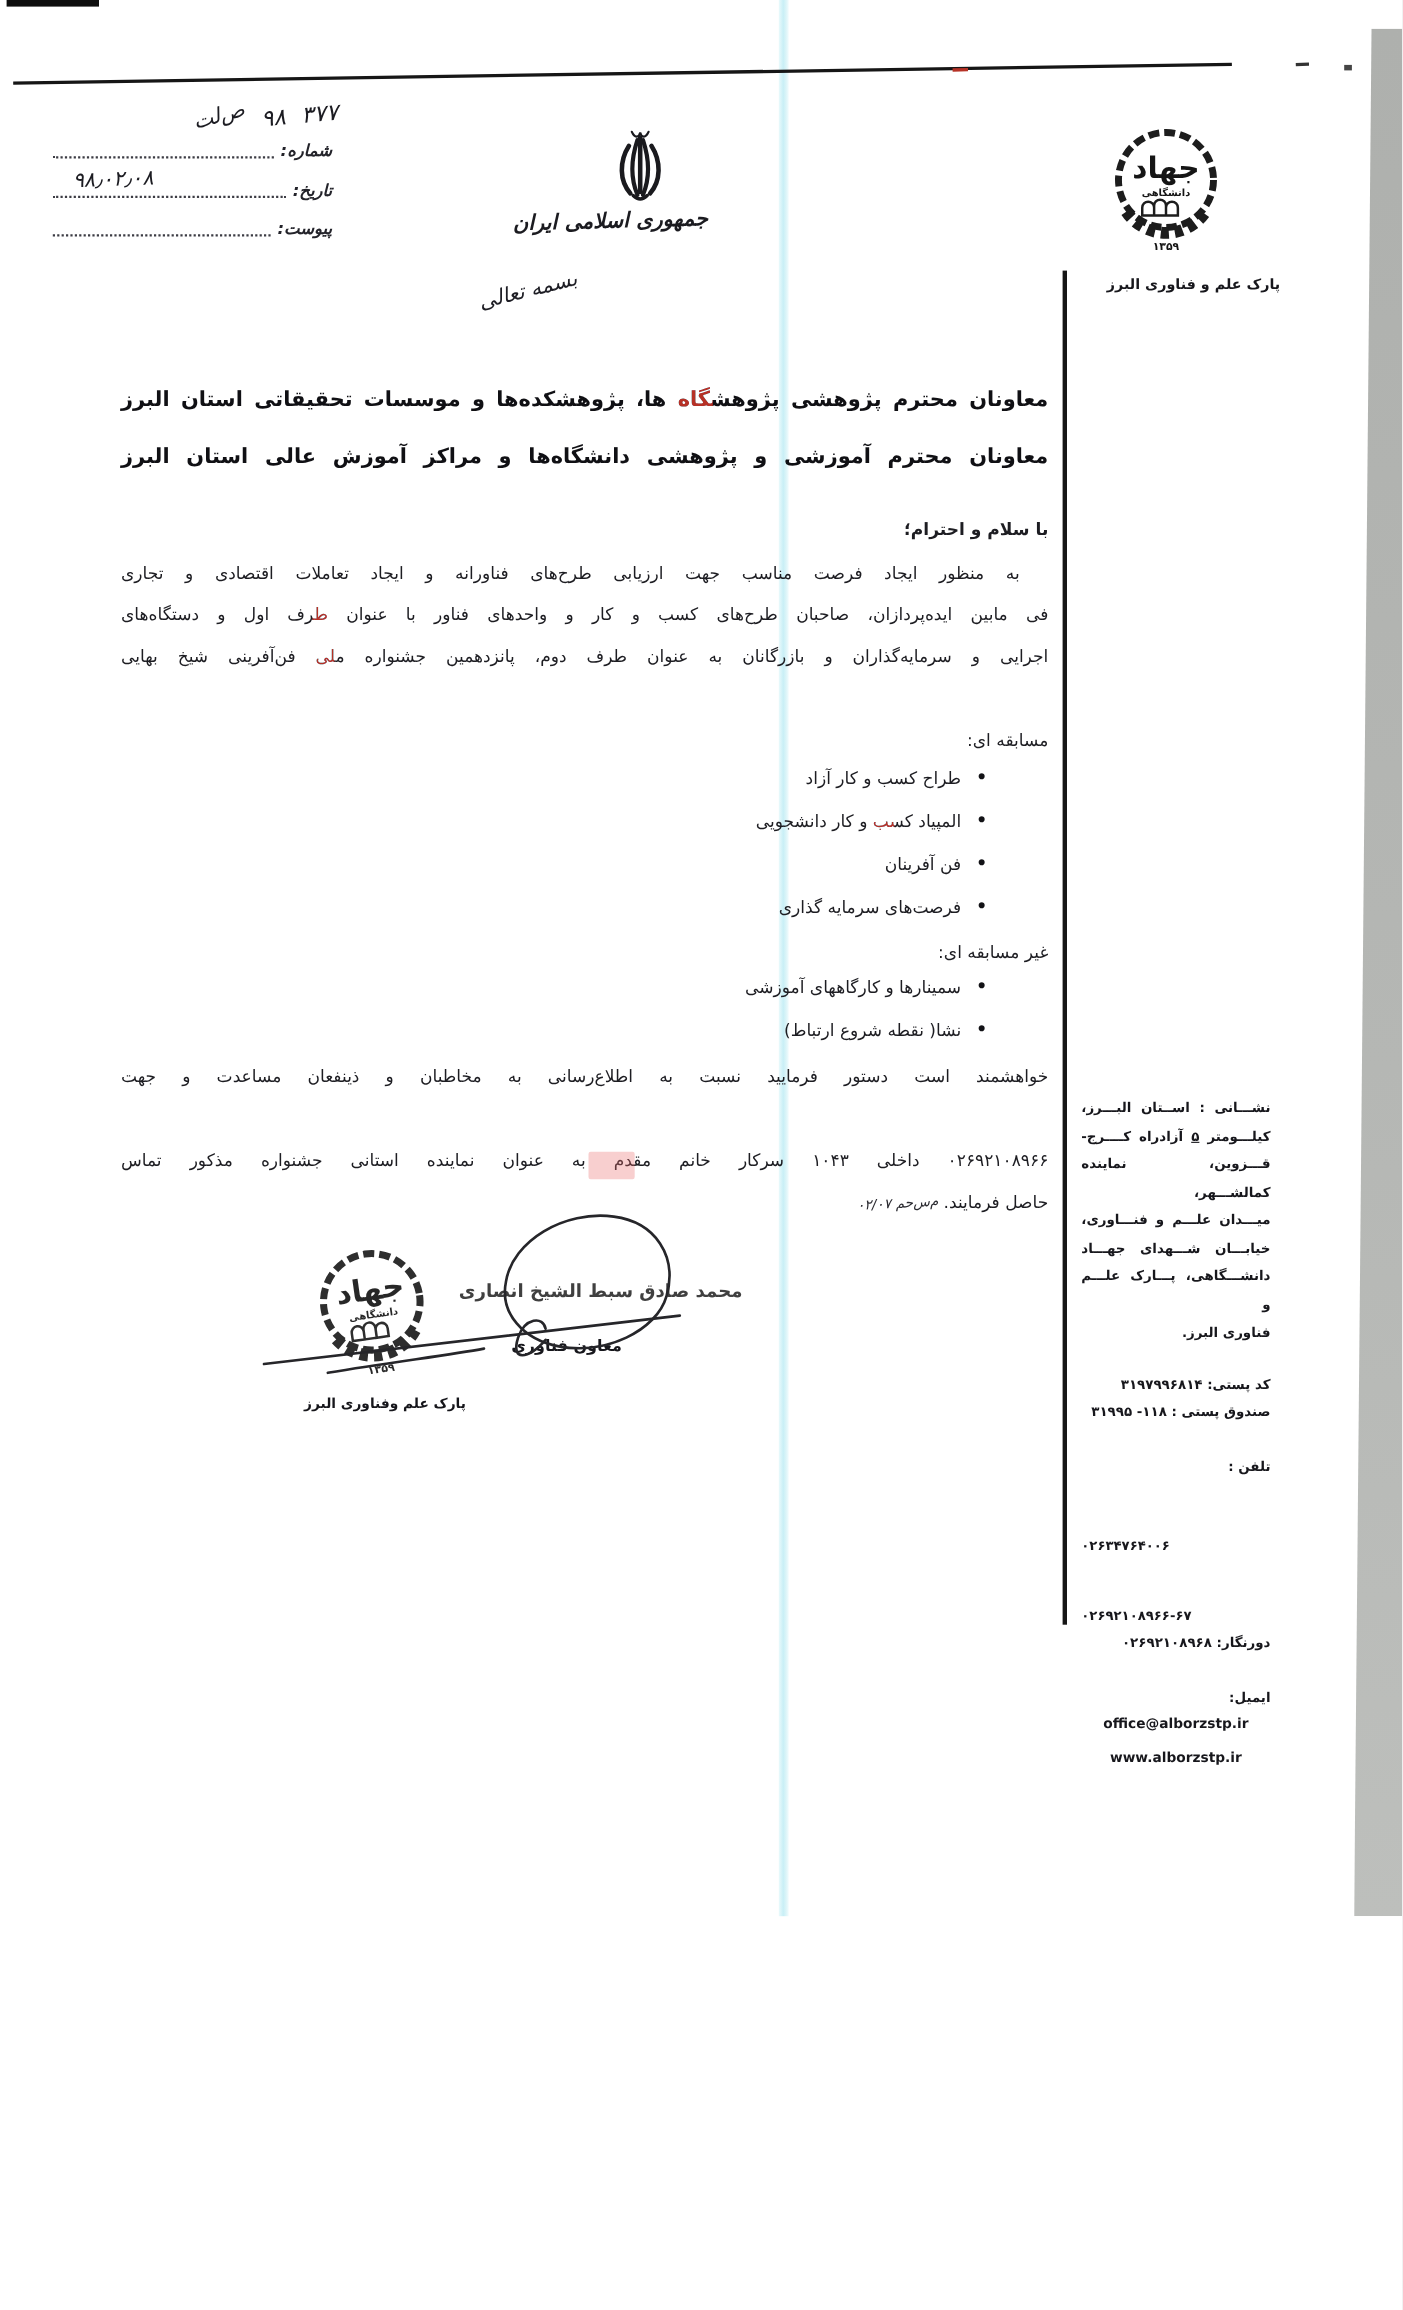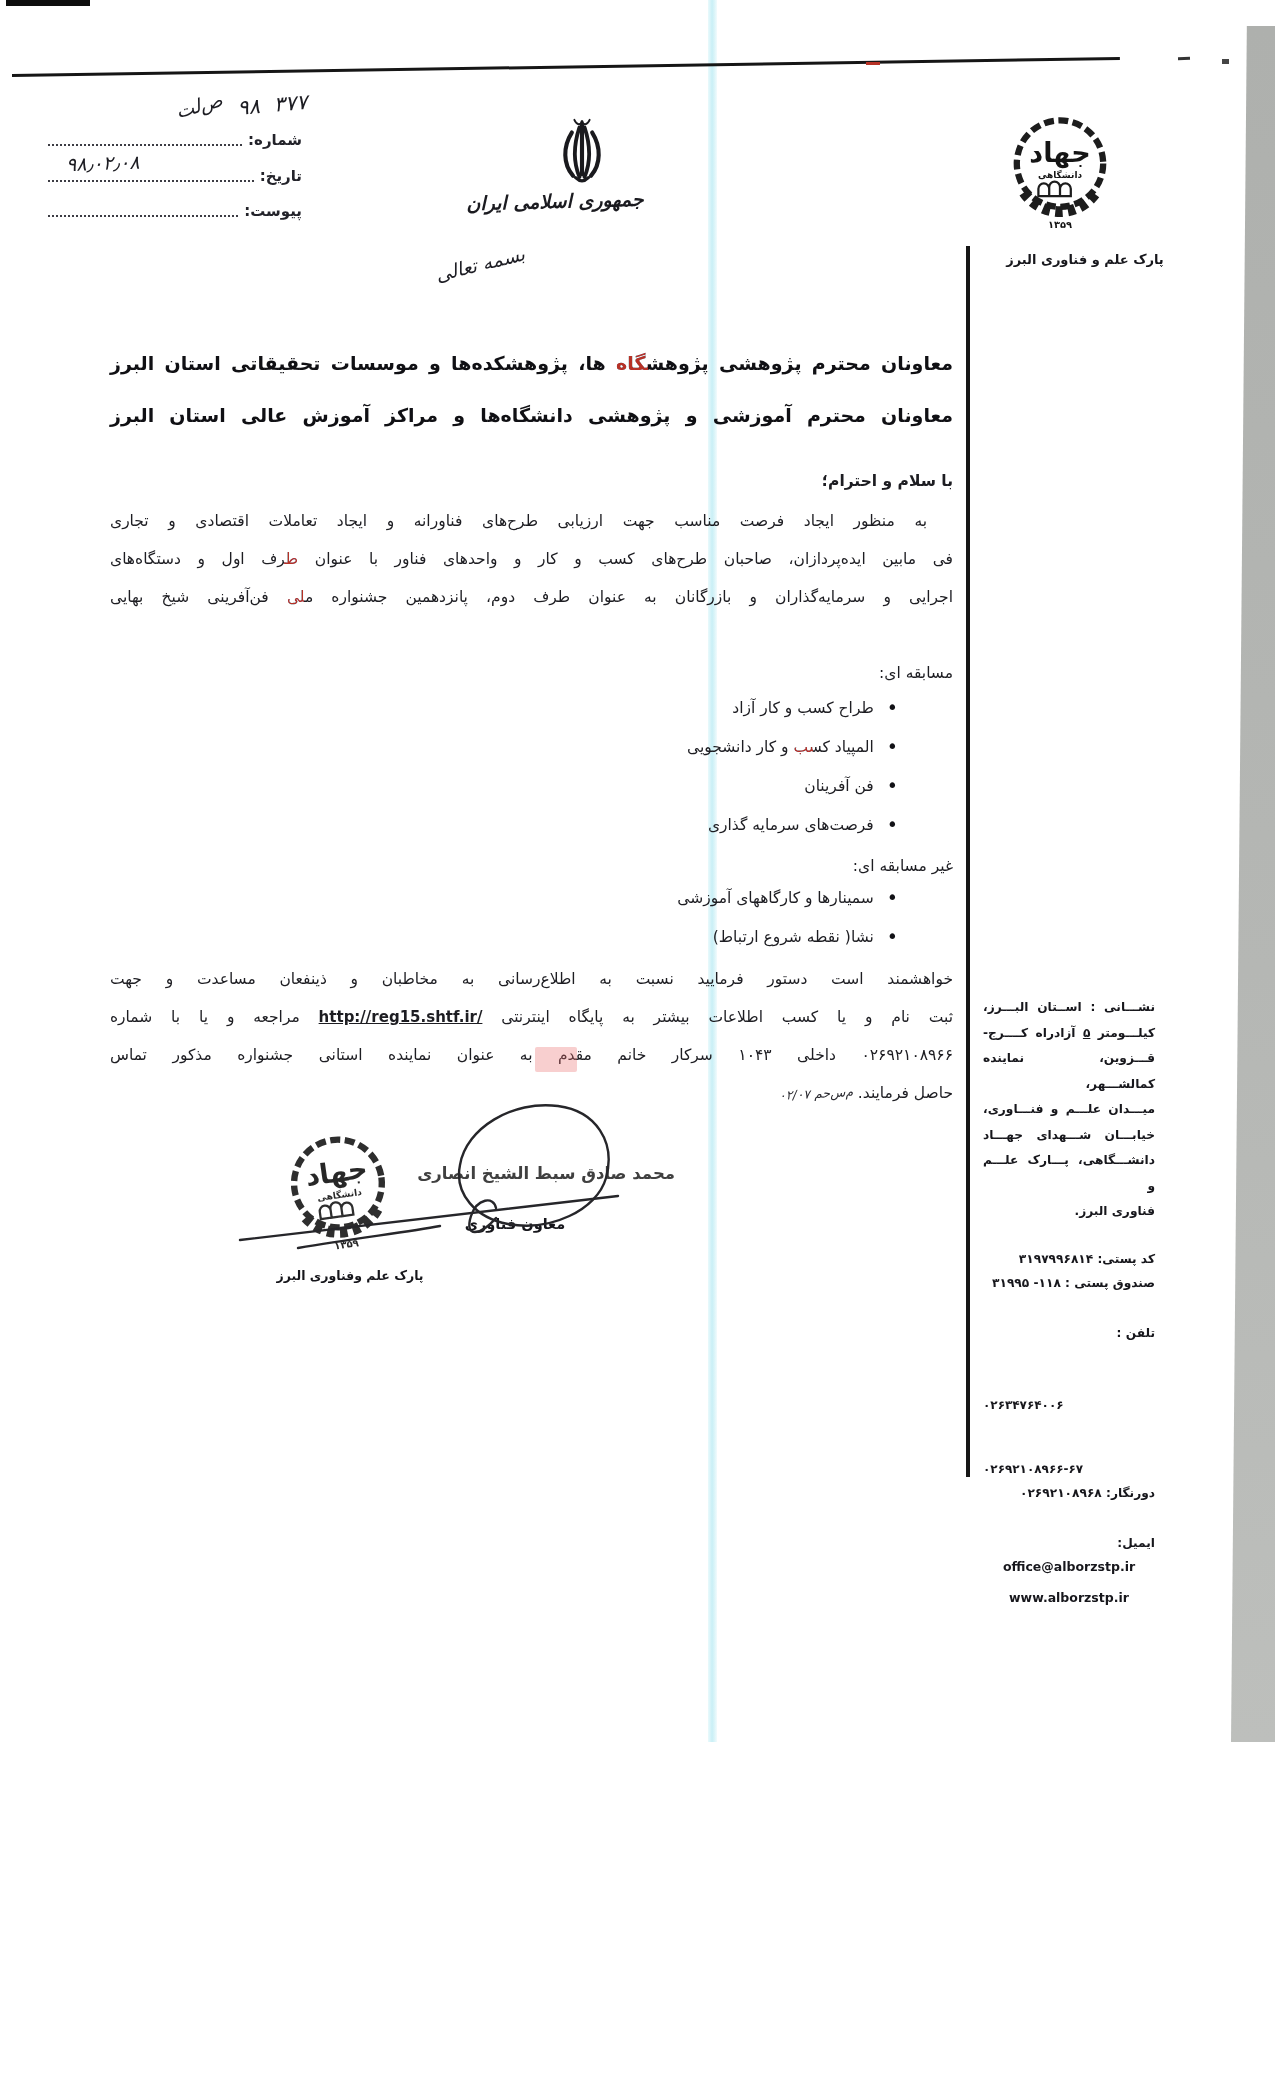--- a/index.html
+++ b/index.html
@@ -17,21 +17,21 @@
   .top-line{left:12px;top:74px;width:1108px;height:2.6px;background:#161616;
     transform-origin:0 50%;transform:rotate(-0.88deg);z-index:3;}
   .top-line-red{left:866px;top:62px;width:14px;height:3px;background:#b63226;transform:rotate(-1deg);z-index:4;}
   .tick1{left:1178px;top:57px;width:12px;height:3px;background:#333;transform:rotate(-2deg);z-index:3;}
   .tick2{left:1222px;top:59px;width:7px;height:5px;background:#454545;z-index:3;}
 
   .red-mark{position:absolute;background:#b63226;mix-blend-mode:lighten;border-radius:2px;z-index:6;}
   .pink-box{position:absolute;background:rgba(233,110,110,0.33);border-radius:2px;z-index:6;}
 
   
-  .hdr-row{width:262px;height:24px;display:flex;direction:rtl;align-items:center;z-index:5;}
+  .hdr-row{width:262px;height:24px;display:flex;direction:rtl;align-items:flex-start;z-index:5;font-style:italic;}
   .hdr-label{font-size:15px;font-weight:700;color:#23232a;white-space:nowrap;}
   .hdr-dots{flex:1;border-bottom:2px dotted #3c3c44;margin:0 6px 4px 8px;height:14px;}
   .hw{font-style:italic;color:#1c1c22;z-index:6;}
   .hw-number{left:28px;top:102px;width:280px;font-size:21px;direction:rtl;display:flex;gap:14px;
     transform:rotate(-5deg);align-items:flex-end;}
   .hw-suffix{display:inline-block;transform:translateY(-7px) rotate(-10deg);font-size:19px;}
   .hw-date{left:66px;top:150px;width:180px;font-size:19px;direction:ltr;transform:rotate(-2deg);}
 
   .emblem-caption{left:455px;top:190px;width:200px;text-align:center;font-size:19px;font-weight:700;
     font-style:italic;transform:rotate(-1.5deg);color:#1b1b20;z-index:5;}
@@ -182,25 +182,20 @@
     <div class="line-r body-line" style="top:853px">غیر مسابقه ای:</div>
 
     <div class="bullet" style="top:888px">
         <span>سمینارها و کارگاههای آموزشی</span>
       </div>
     <div class="bullet" style="top:927px">
         <span>نشا( نقطه شروع ارتباط)</span>
       </div>
 
     <div class="just body-line" style="top:966px">خواهشمند است دستور فرمایید نسبت به اطلاع‌رسانی به مخاطبان و ذینفعان مساعدت و جهت</div>
-    <div class="just body-line" style="top:1004px">
-      <span>ثبت نام و یا کسب اطلاعات بیشتر به پایگاه اینترنتی</span>
-      <span class="url">http://reg15.shtf.ir/</span>
-      <span>مراجعه و یا با شماره</span>
-    </div>
     <div class="just body-line" style="top:1042px">۰۲۶۹۲۱۰۸۹۶۶ داخلی ۱۰۴۳ سرکار خانم مقدم به عنوان نماینده استانی جشنواره مذکور تماس</div>
     <div class="line-r body-line" style="top:1080px">
       <span>حاصل فرمایند.</span>
       <span class="paraph hw">م‌س‌حم ۰۲/۰۷</span>
     </div>
   </div>
 
   <svg class="abs stamp" viewBox="0 0 140 160">
     <use href="#jahadEmblem"></use>
   </svg>

